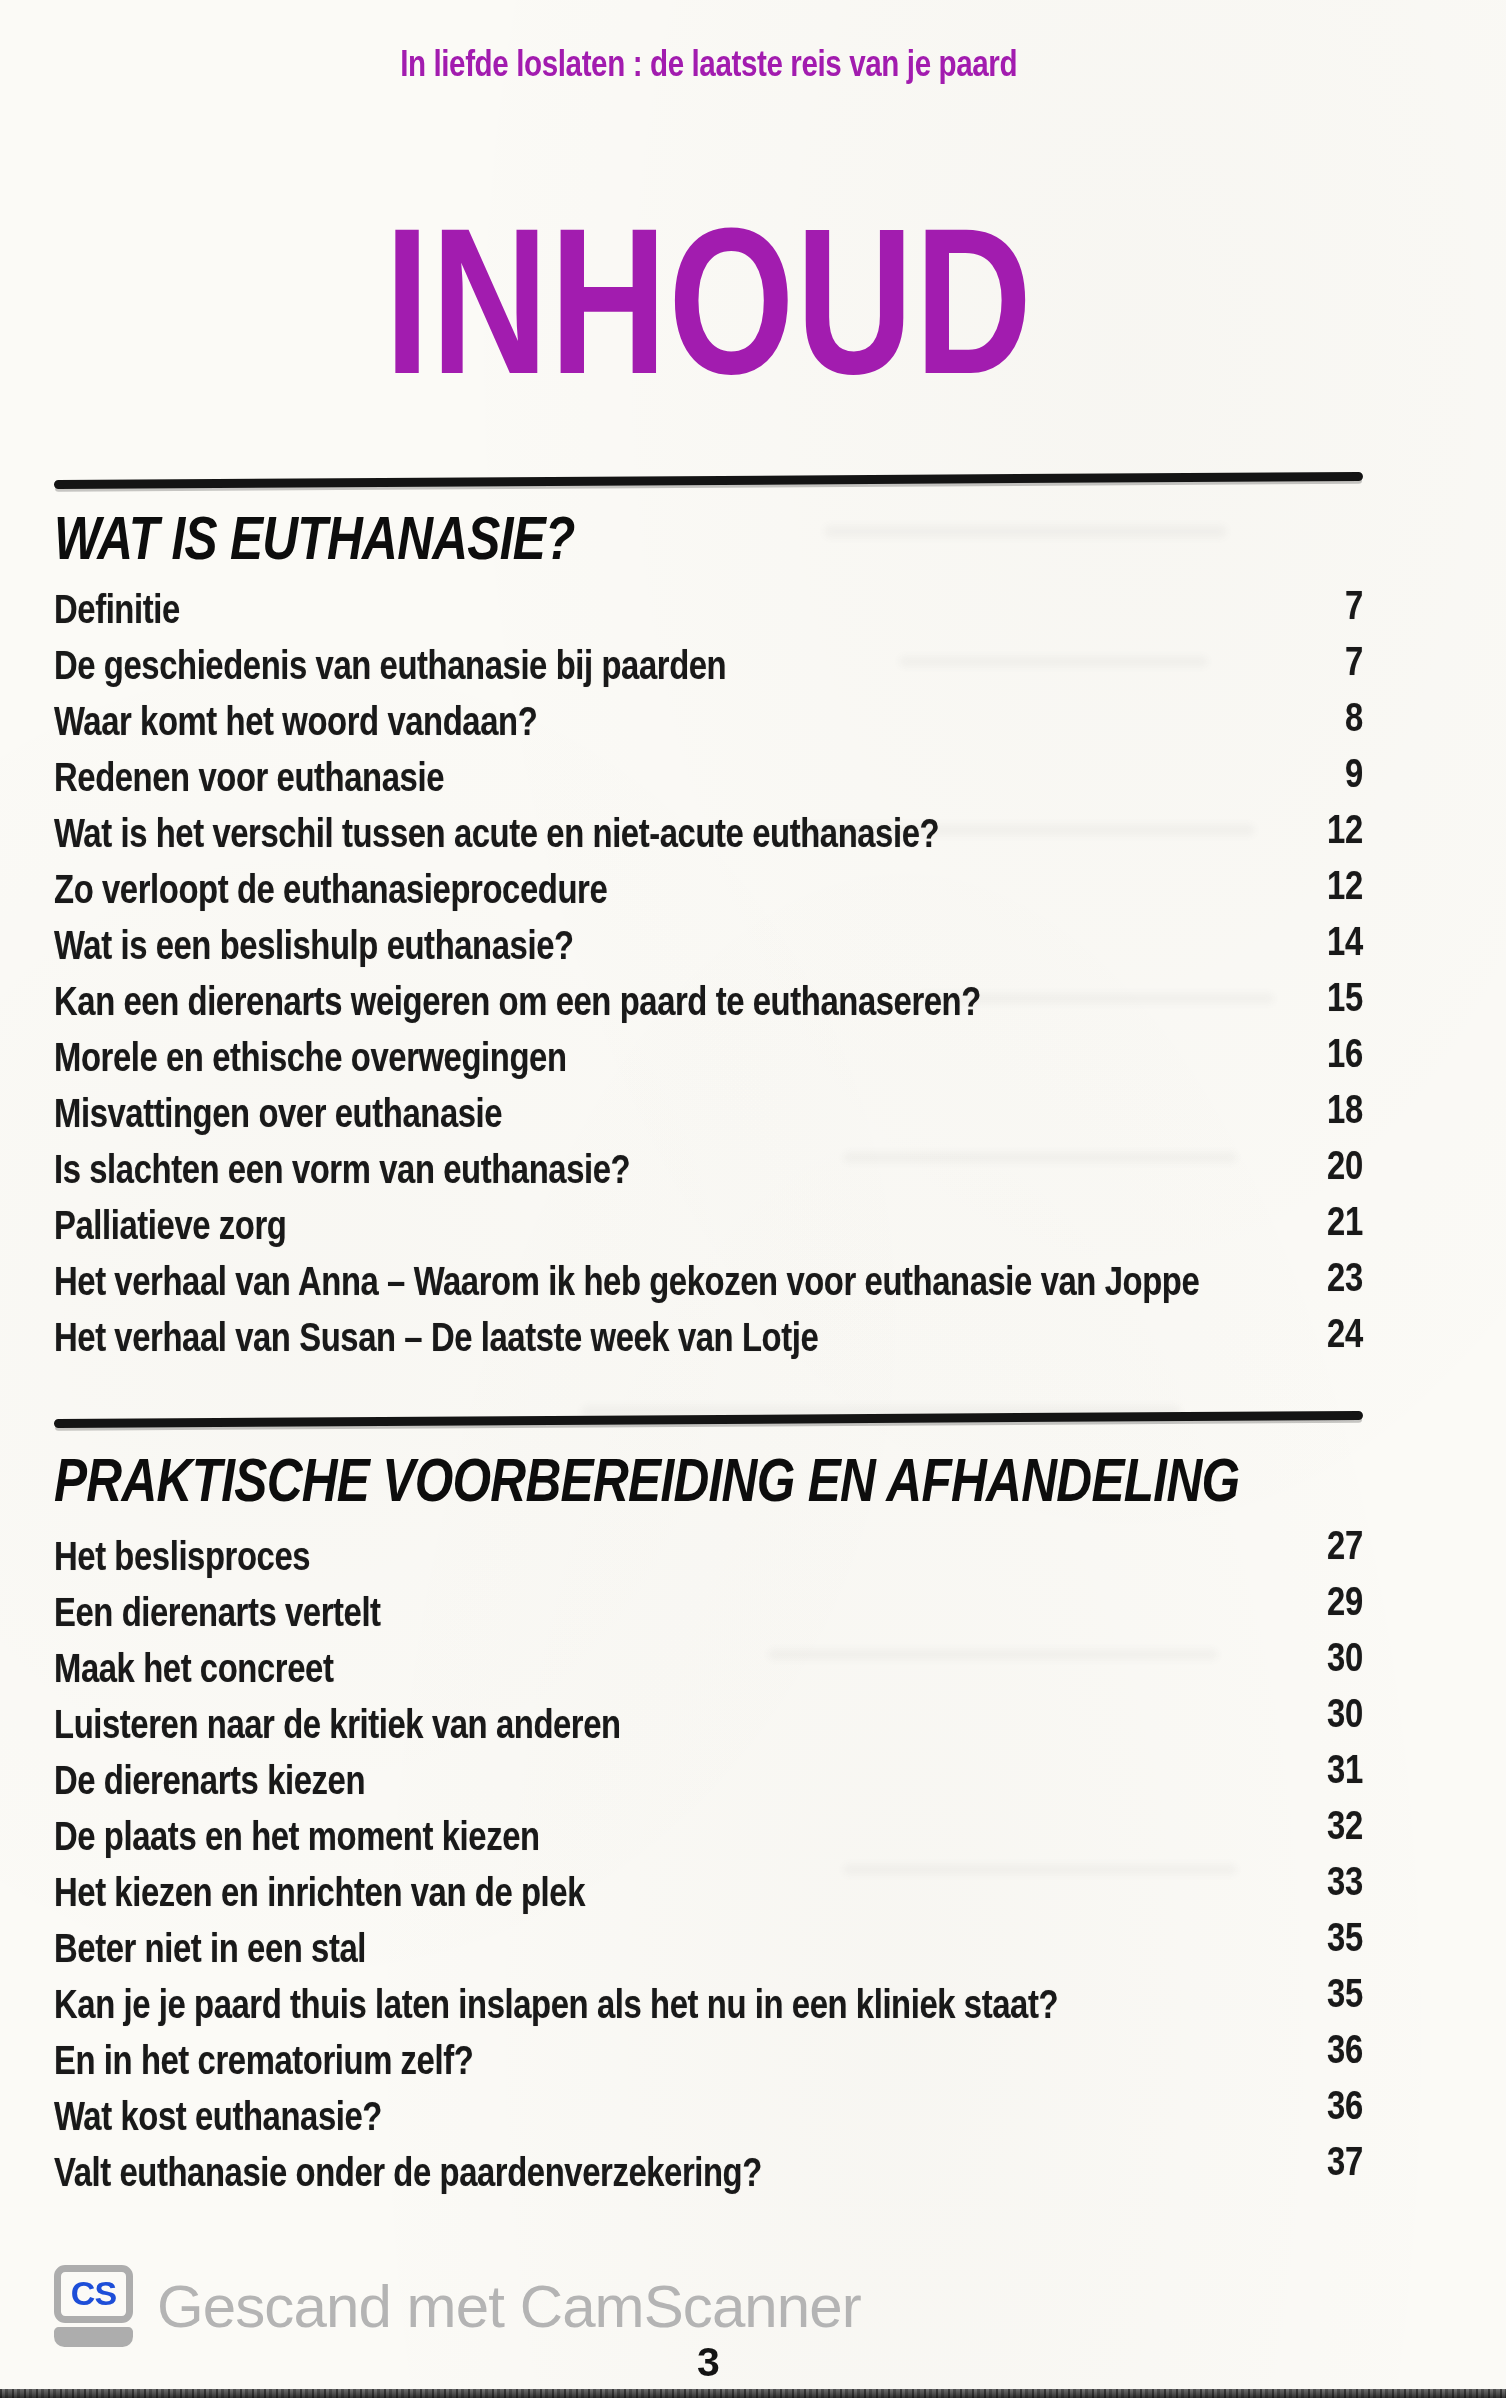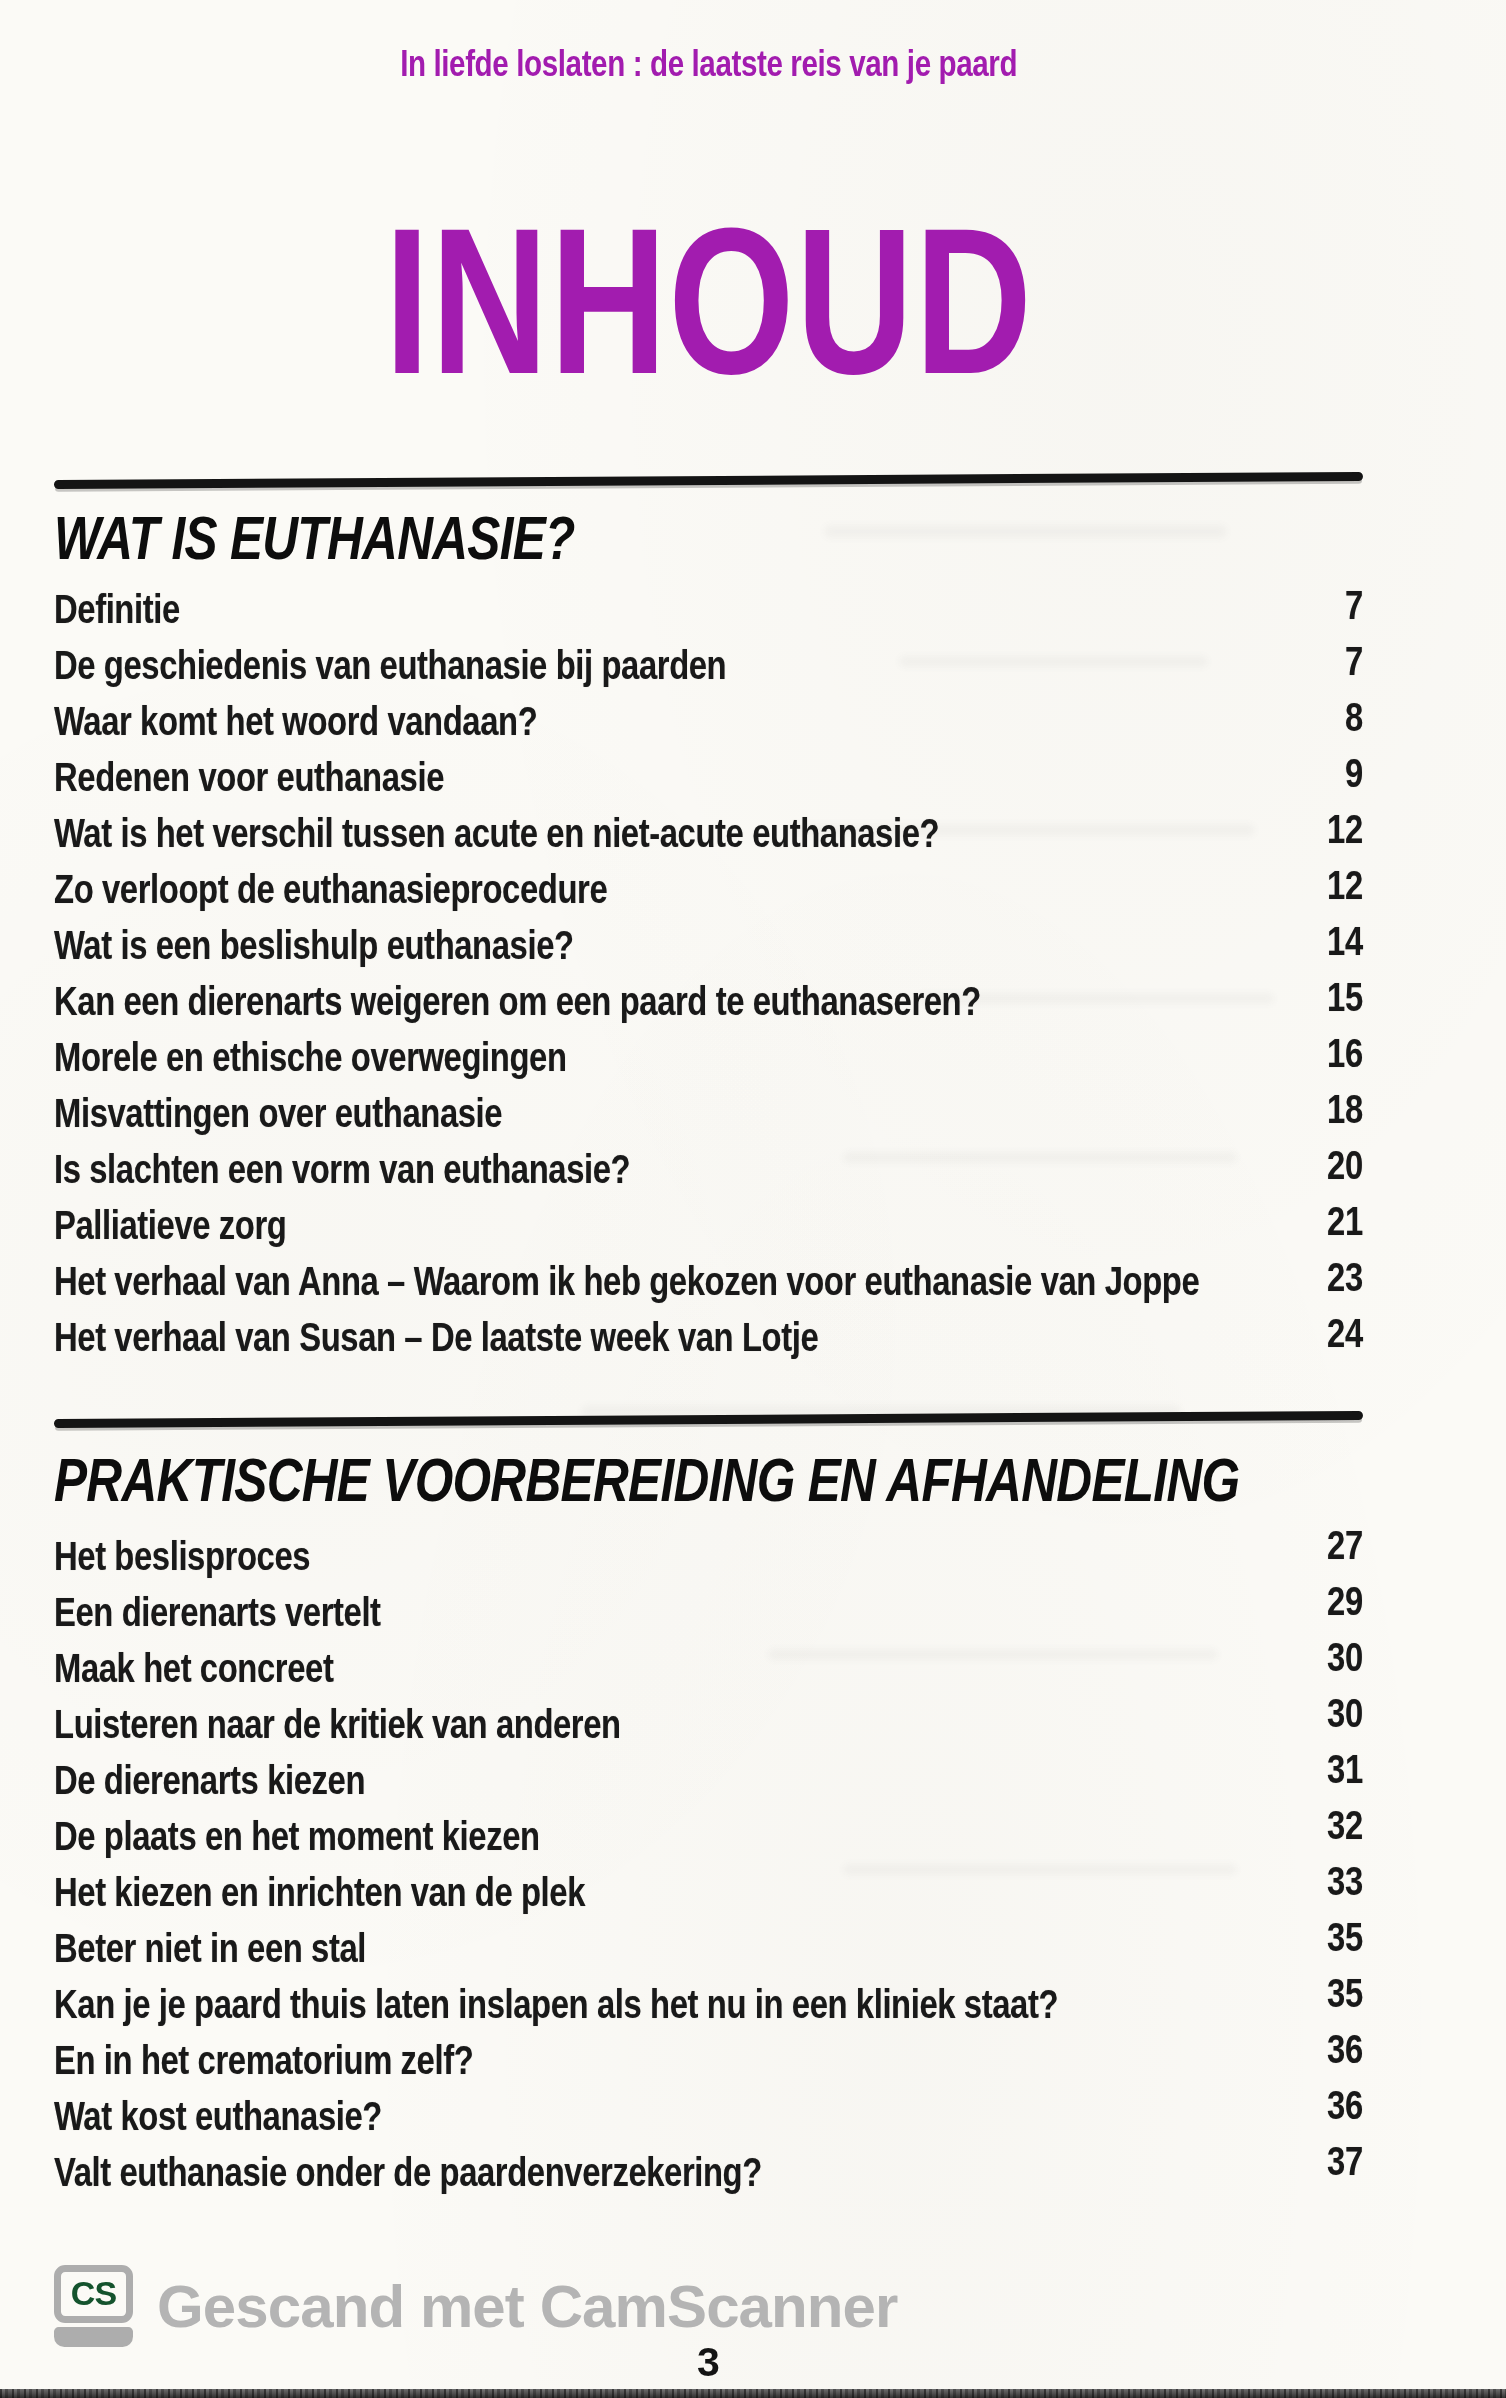--- a/index.html
+++ b/index.html
@@ -66,25 +66,25 @@
     position:absolute; border-radius:7.5px; background:#6b6b6b;
     opacity:0.05; filter:blur(3.7px); pointer-events:none;
   }
 
   
   .watermark { position:absolute; top:2265px; left:54px; display:flex; align-items:center; }
   .cs-logo { width:79px; height:82px; display:flex; flex-direction:column; }
   .cs-box {
     width:79px; height:58px; border:7.5px solid #adadad; border-radius:11.2px;
     display:flex; align-items:center; justify-content:center;
-    font-size:34px; font-weight:800; color:#14532d; letter-spacing:-0.9px;
+    font-size:34px; font-weight:800; color:#1d4ed8; letter-spacing:-0.9px;
   }
   .cs-bar { width:79px; height:19.7px; margin-top:4.7px; background:#adadad; border-radius:4.7px 4.7px 10.3px 10.3px; }
   .wm-text {
-    margin-left:24px; font-size:60px; font-weight:700; color:#b4b4b4;
+    margin-left:24px; font-size:60px; font-weight:400; color:#b4b4b4;
     letter-spacing:-0.9px; white-space:nowrap;
   }
 
   
   .folio {
     position:absolute; top:2339px; left:54px; width:1309px;
     text-align:center; font-size:41px; font-weight:700; color:#141414;
   }
 
   

